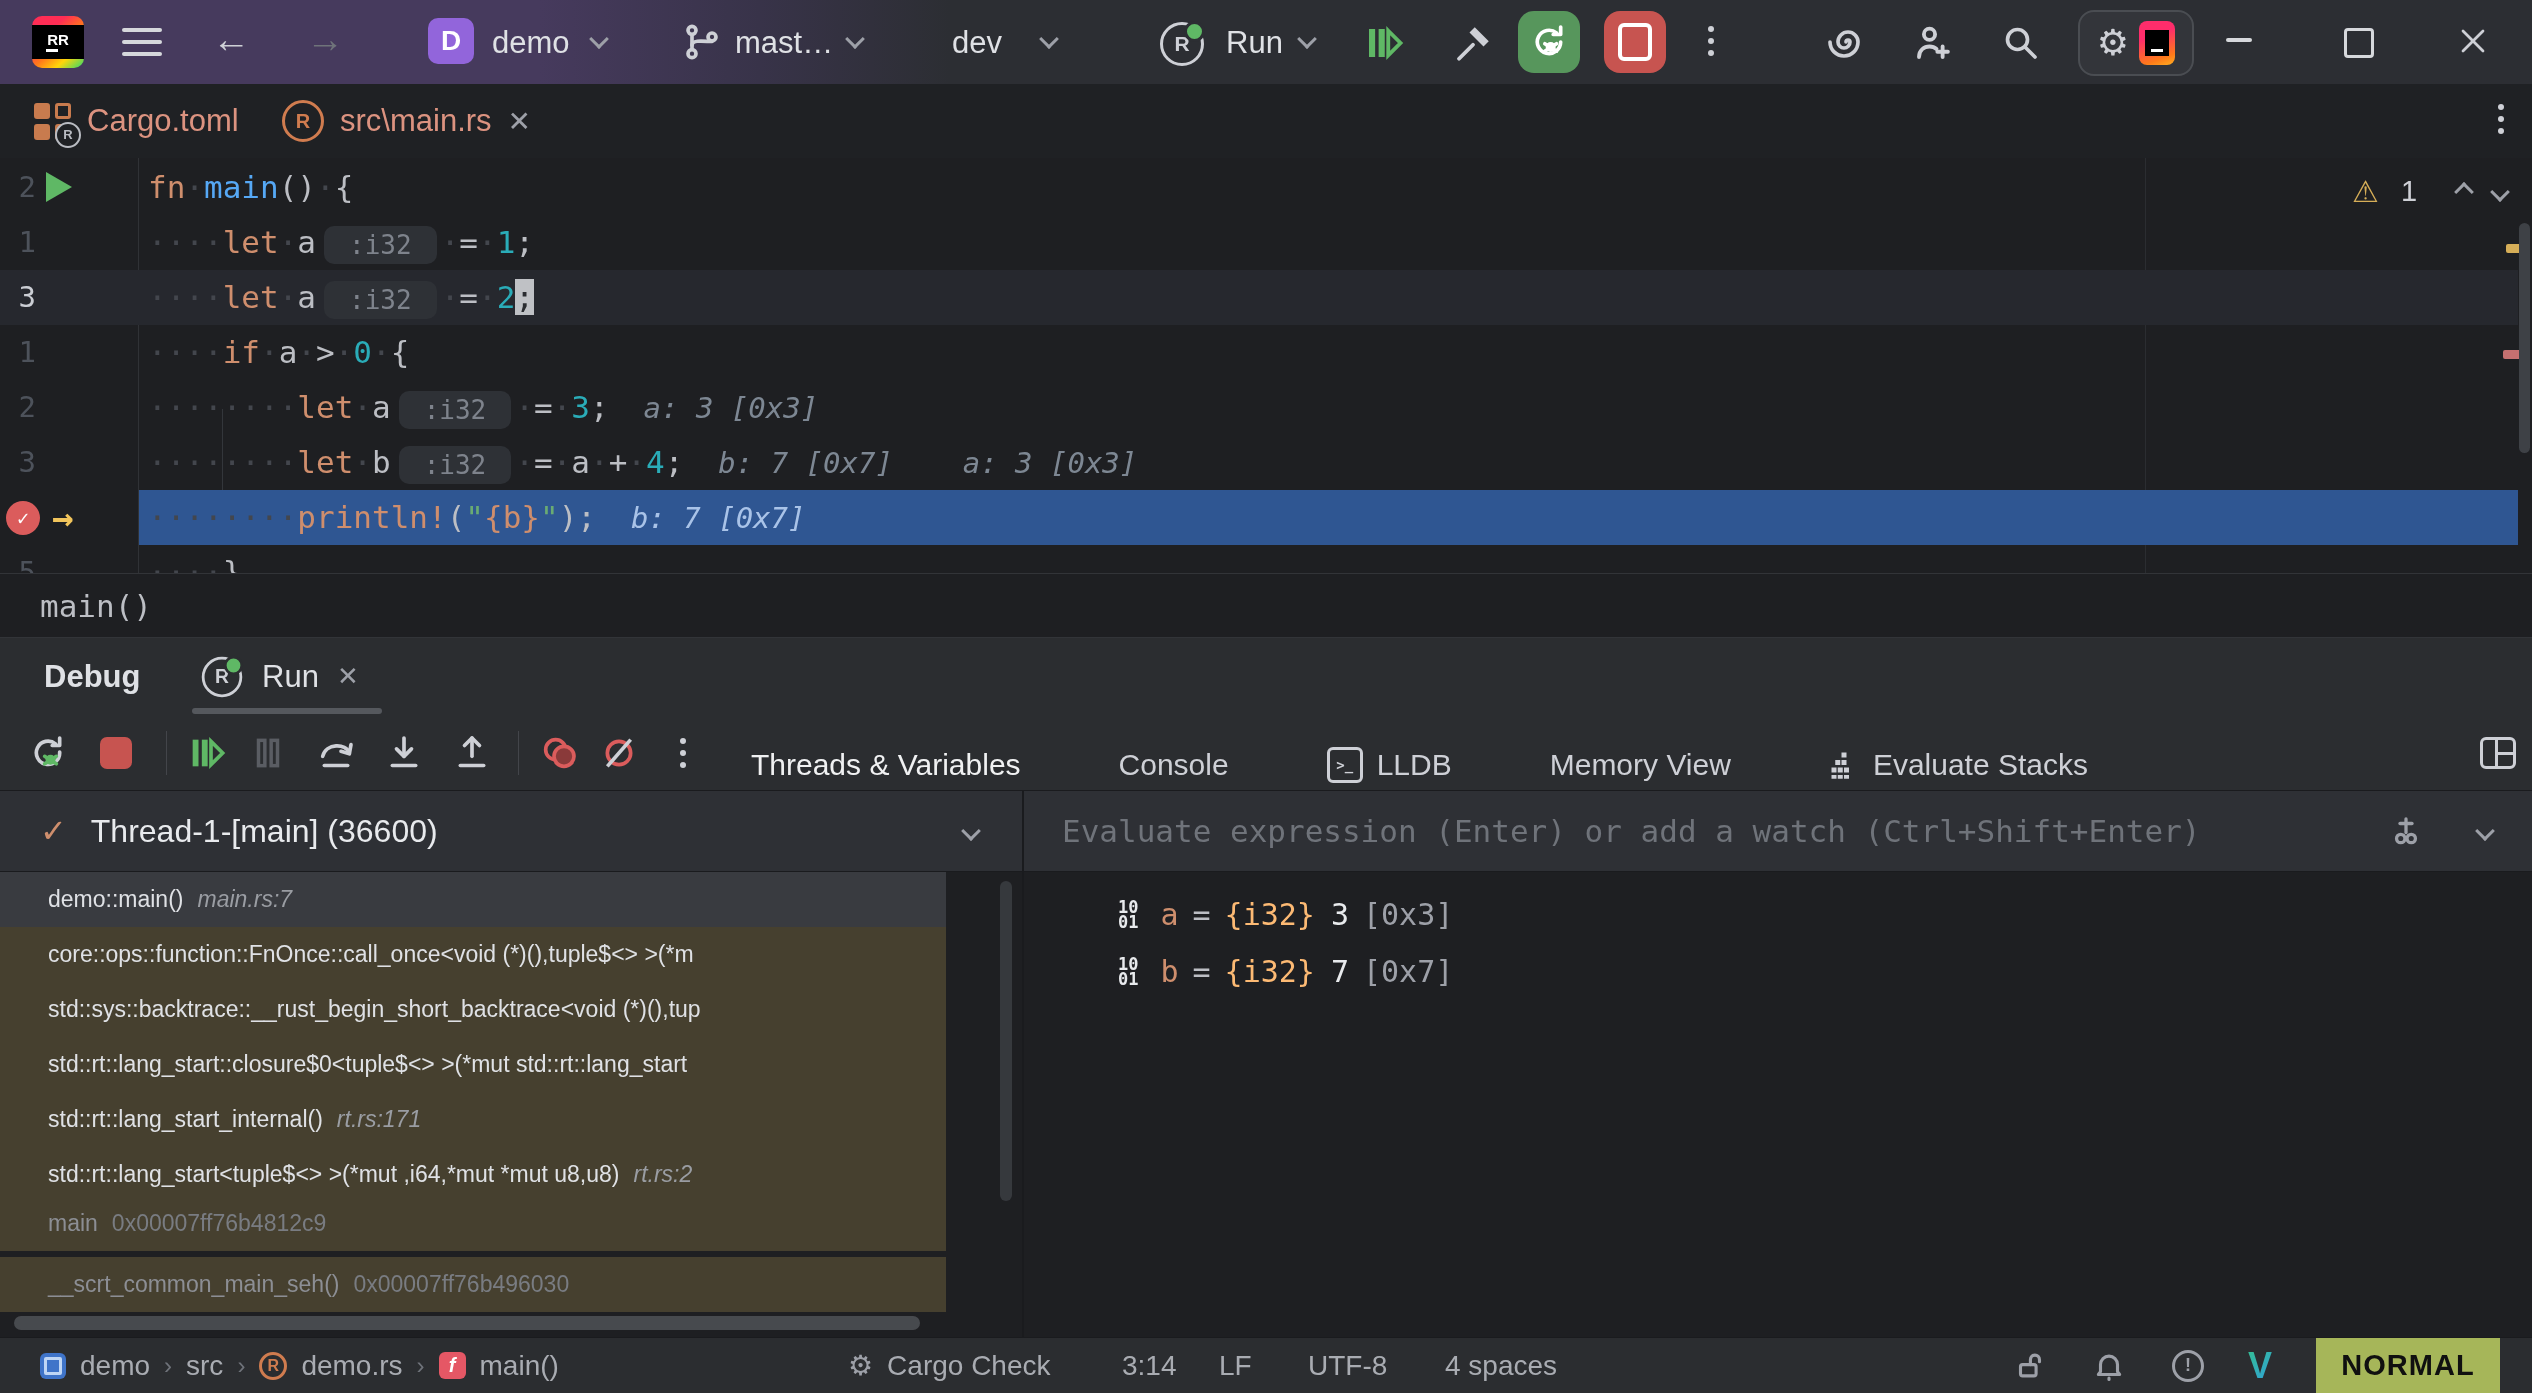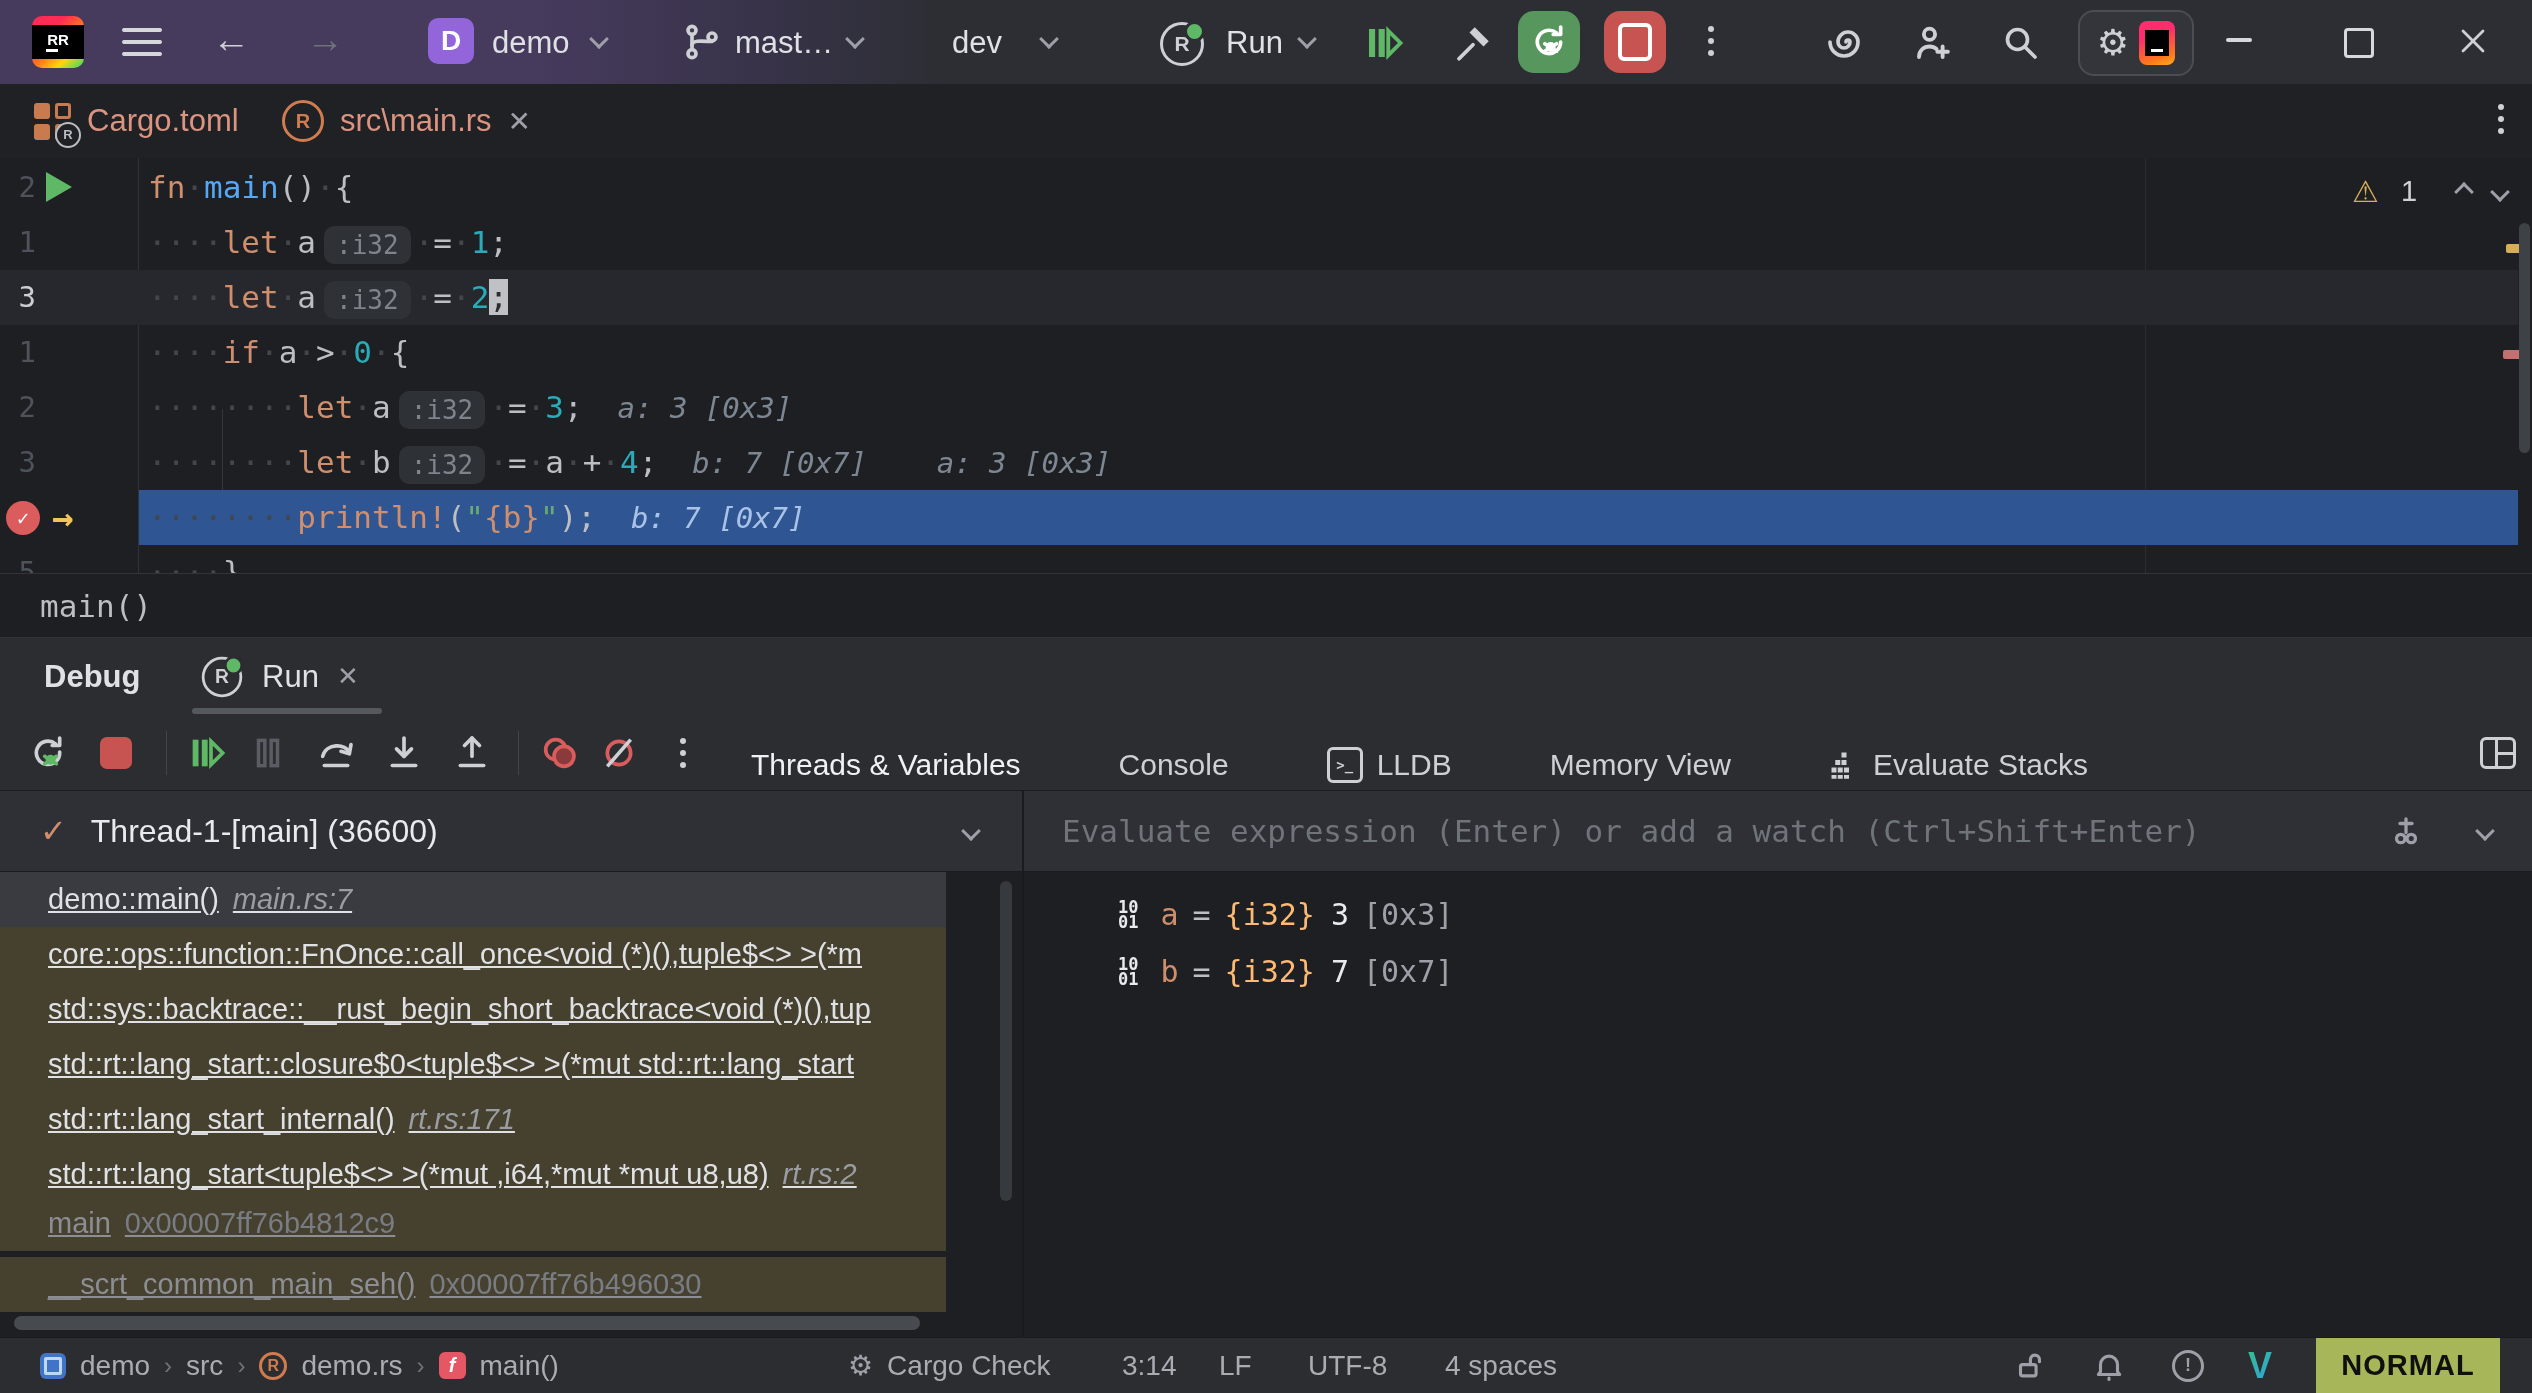--- a/index.html
+++ b/index.html
@@ -72,21 +72,21 @@
   .exec-stripe{left:139px;width:2379px;background:#2F5692;}
   .gnum{position:absolute;left:0;width:36px;text-align:right;color:#4D525B;font-size:29px;}
   .gnum.bright{color:#CBCED4;}
   .code-text{position:absolute;left:148px;top:0;}
   .tk-kw{color:#CF8E6D;} .tk-fn{color:#56A8F5;} .tk-v{color:#BCBEC4;} .tk-p{color:#BCBEC4;}
   .tk-op{color:#BCBEC4;} .tk-num{color:#2AACB8;} .tk-ws{color:#43464D;}
   .tk-str{color:#6AAB73;} .tk-esc{color:#CF8E6D;} .tk-macro{color:#CF8E6D;}
   .tk-hint{color:#7D8793;font-style:italic;font-size:29px;}
   .tk-hintx{color:#A9C3E8;font-style:italic;font-size:29px;}
   .tk-chip{display:inline-block;background:#2E3136;color:#7E838C;border-radius:10px;
-    font-size:26px;line-height:38px;padding:0 12px;margin:0 4px 0 8px;vertical-align:middle;}
+    font-size:26px;line-height:38px;padding:0 25px;margin:0 4px 0 8px;vertical-align:middle;}
   .tk-cursor{background:#BFC1C5;color:#2A2C30;}
   .bp-dot{position:absolute;left:6px;top:11px;width:34px;height:34px;border-radius:50%;background:#DB5C5C;
     color:#fff;font-size:20px;display:flex;align-items:center;justify-content:center;}
   .exec-arrow{position:absolute;left:52px;top:0;color:#F2C55C;font-size:36px;font-weight:bold;}
   .run-tri{position:absolute;left:46px;top:12px;width:0;height:0;border-left:26px solid #5FB865;
     border-top:15px solid transparent;border-bottom:15px solid transparent;}
   #indent-guide{left:222px;top:251px;width:1px;height:136px;background:#33363B;}
   #warn-widget{left:2352px;top:16px;display:flex;align-items:center;gap:22px;}
   #warn-widget .w{color:#D6AE58;font-size:30px;}
   #warn-widget .c{color:#CED0D6;font-size:29px;}
@@ -123,22 +123,22 @@
 
   
   #left-panel{left:0;top:791px;width:1022px;height:546px;background:#1E1F22;}
   #panel-div{left:1022px;top:791px;width:2px;height:546px;background:#1A1B1E;}
   #right-panel{left:1024px;top:791px;width:1508px;height:546px;background:#1E1F22;}
   .hdr-row{position:absolute;left:0;top:0;width:100%;height:81px;background:#2E3035;
     border-bottom:1px solid #1A1B1E;box-sizing:border-box;display:flex;align-items:center;}
   #thread-row .check{color:#CE8E6D;font-size:32px;margin-left:40px;}
   #thread-row .t{font-size:32px;margin-left:24px;color:#E8EAED;}
   #thread-row .chv{position:absolute;right:44px;}
-  .frame{position:absolute;left:0;width:946px;height:55px;line-height:55px;font-size:29px;
-    white-space:nowrap;overflow:hidden;color:#DFE1E5;padding-left:48px;box-sizing:border-box;text-decoration:underline;}
+  .frame{position:absolute;left:0;width:946px;height:55px;line-height:55px;font-size:23px;
+    white-space:nowrap;overflow:hidden;color:#DFE1E5;padding-left:48px;box-sizing:border-box;}
   .frame .loc{color:#9A9DA3;font-style:italic;margin-left:14px;}
   .frame.lib{background:#46402F;}
   .frame.sel{background:#393B40;}
   .frame.dim{color:#8C8E94;}
   .frame.dim .loc{font-style:normal;color:#797C82;}
   #frames-vscroll{left:1000px;top:90px;width:12px;height:320px;background:#4B4E54;opacity:.55;border-radius:6px;}
   #frames-hscroll{left:14px;top:525px;width:906px;height:14px;background:#6A6D72;opacity:.55;border-radius:7px;}
   #eval-row .ph{font-family:"DejaVu Sans Mono",monospace;font-size:31px;color:#6F737A;margin-left:38px;}
   #eval-row .chv{position:absolute;right:40px;}
   .var-row{position:absolute;left:0;width:100%;height:57px;display:flex;align-items:center;

